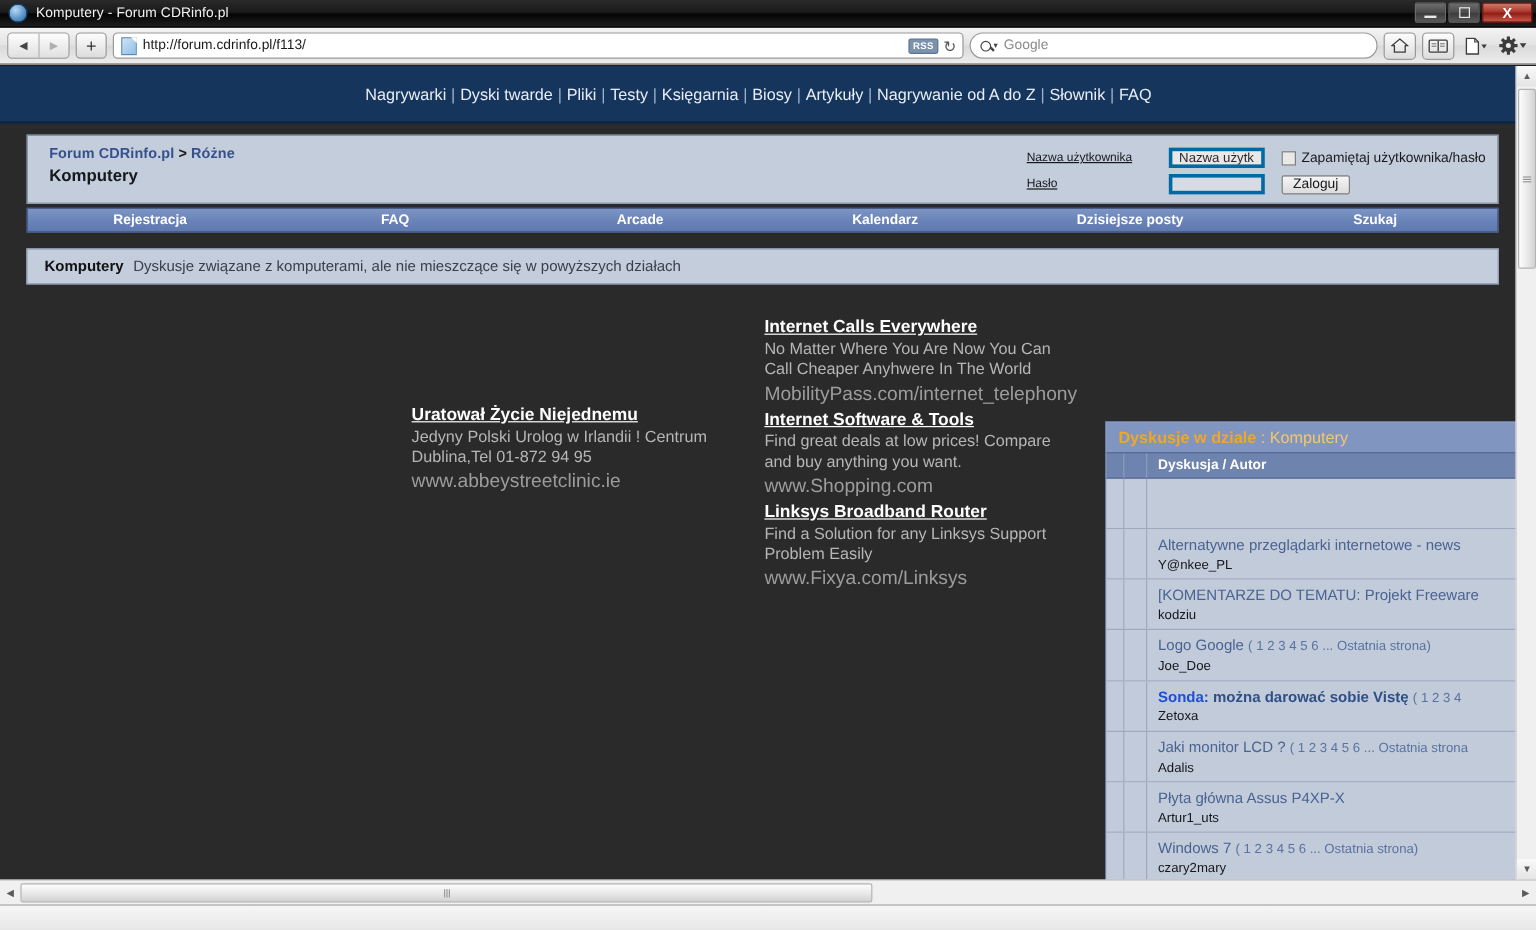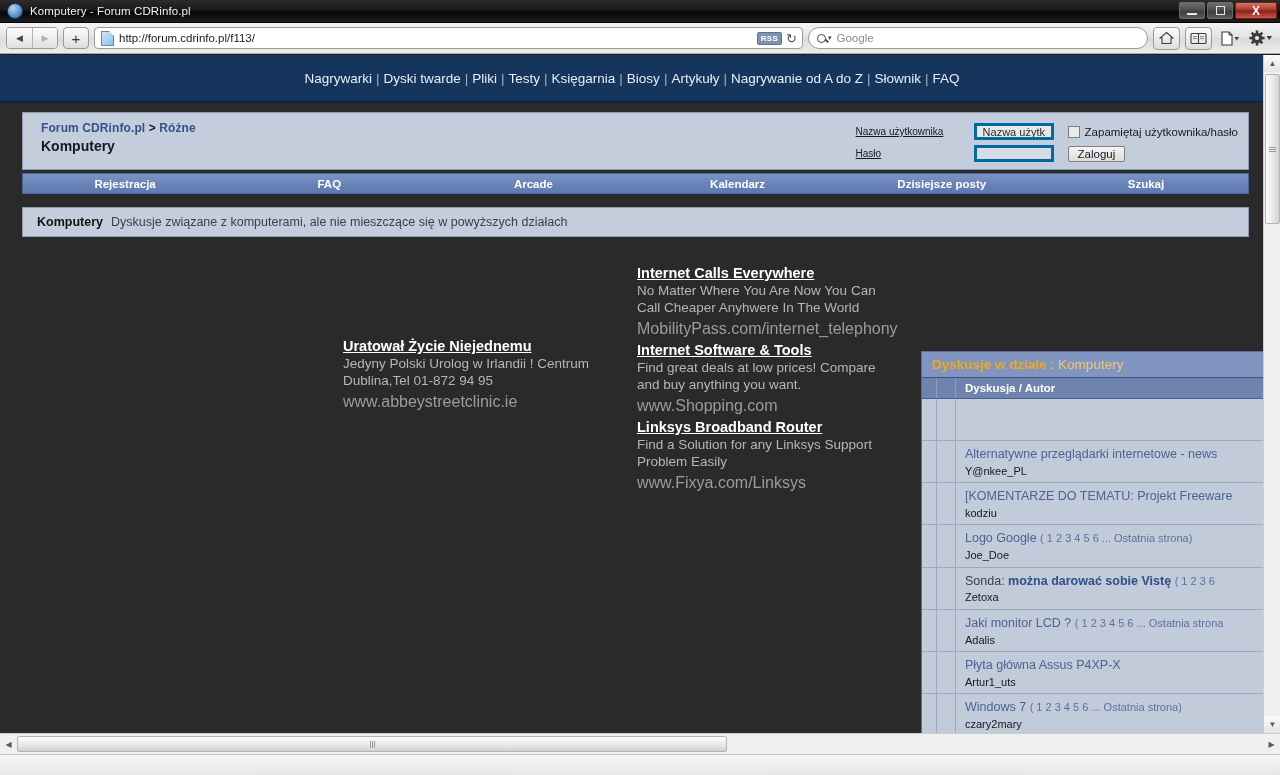--- a/index.html
+++ b/index.html
@@ -292,21 +292,21 @@
   .disc-main {
     padding: 5px 0 4px 9px;
     flex: 1 1 auto; min-width: 0;
     overflow: hidden;
   }
   .disc-title {
     font-size: 12.5px; color: #4a6392;
     white-space: nowrap; line-height: 1.35;
   }
   .disc-title .prefix { color: #15181c; font-weight: normal; }
-  .disc-title .prefix-b { color: #404040; font-weight: normal; }
+  .disc-title .prefix-b { color: #1d4ed8; font-weight: bold; }
   .disc-title .main-b { font-weight: bold; color: #2f4f87; }
   .disc-title .pages { font-size: 11px; color: #5a72a0; }
   .disc-author {
     font-size: 11px; color: #14171b; line-height: 1.3; margin-top: 1px;
   }
 
   
   .vscroll {
     position: absolute; right: 0; top: 55px;
     width: 17px; height: 678px;
@@ -558,21 +558,21 @@
           <div class="disc-main">
             <div class="disc-title"><span>Logo Google</span> <span class="pages">( 1 2 3 4 5 6 ... Ostatnia strona)</span></div>
             <div class="disc-author">Joe_Doe</div>
           </div>
         </div>
 
         <div class="disc-row">
           <div class="rc1"></div>
           <div class="rc2"></div>
           <div class="disc-main">
-            <div class="disc-title"><span class="prefix-b">Sonda:</span> <span class="main-b">można darować sobie Vistę</span> <span class="pages">( 1 2 3 6</span></div>
+            <div class="disc-title"><span class="prefix-b">Sonda:</span> <span class="main-b">można darować sobie Vistę</span> <span class="pages">( 1 2 3 4</span></div>
             <div class="disc-author">Zetoxa</div>
           </div>
         </div>
 
         <div class="disc-row">
           <div class="rc1"></div>
           <div class="rc2"></div>
           <div class="disc-main">
             <div class="disc-title"><span>Jaki monitor LCD ?</span> <span class="pages">( 1 2 3 4 5 6 ... Ostatnia strona</span></div>
             <div class="disc-author">Adalis</div>

